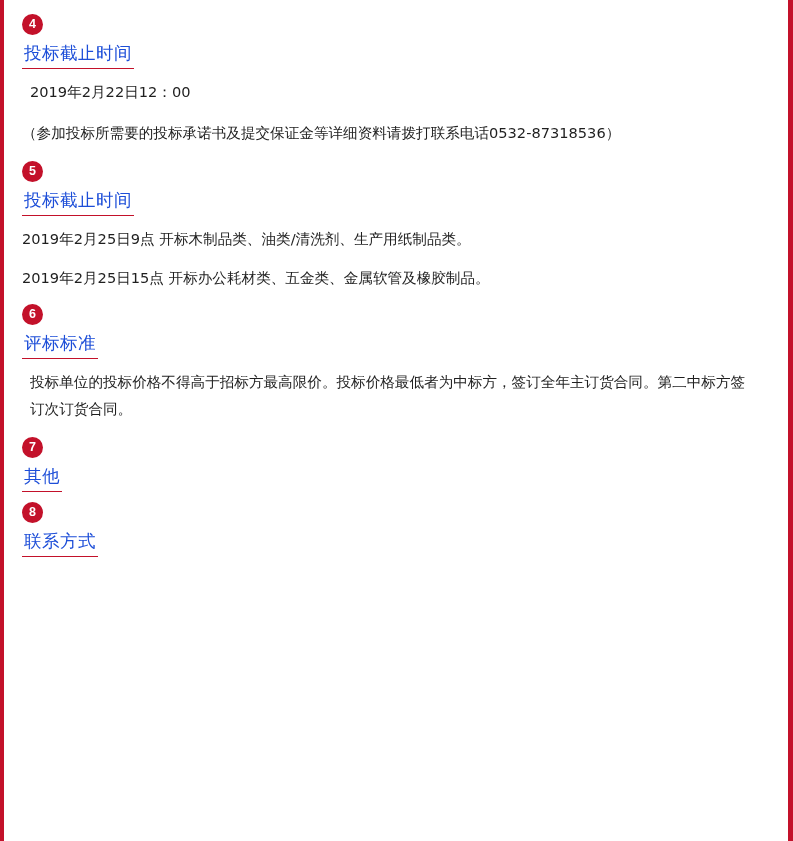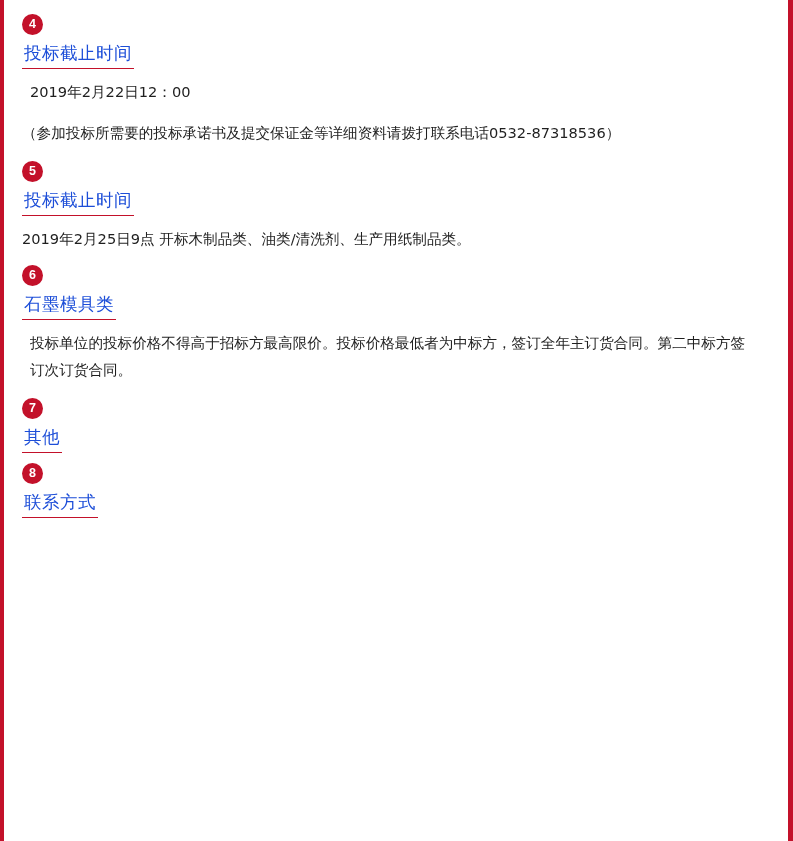--- a/index.html
+++ b/index.html
@@ -110,28 +110,29 @@
   </div>
 
   <div class="section">
     <div class="badge-row">
       <span class="badge">5</span>
     </div>
     <div class="heading-wrap">
       <span class="heading">投标截止时间</span>
     </div>
     <p class="body tight">2019年2月25日9点 开标木制品类、油类/清洗剂、生产用纸制品类。</p>
+    <p class="body tight">2019年2月25日15点 开标办公耗材类、五金类、金属软管及橡胶制品。</p>
   </div>
 
   <div class="section">
     <div class="badge-row">
       <span class="badge">6</span>
     </div>
     <div class="heading-wrap">
-      <span class="heading">石墨模具类</span>
+      <span class="heading">评标标准</span>
     </div>
     <p class="body indent">投标单位的投标价格不得高于招标方最高限价。投标价格最低者为中标方，签订全年主订货合同。第二中标方签订次订货合同。</p>
   </div>
 
   <div class="section">
     <div class="badge-row">
       <span class="badge">7</span>
     </div>
     <div class="heading-wrap">
       <span class="heading">其他</span>

